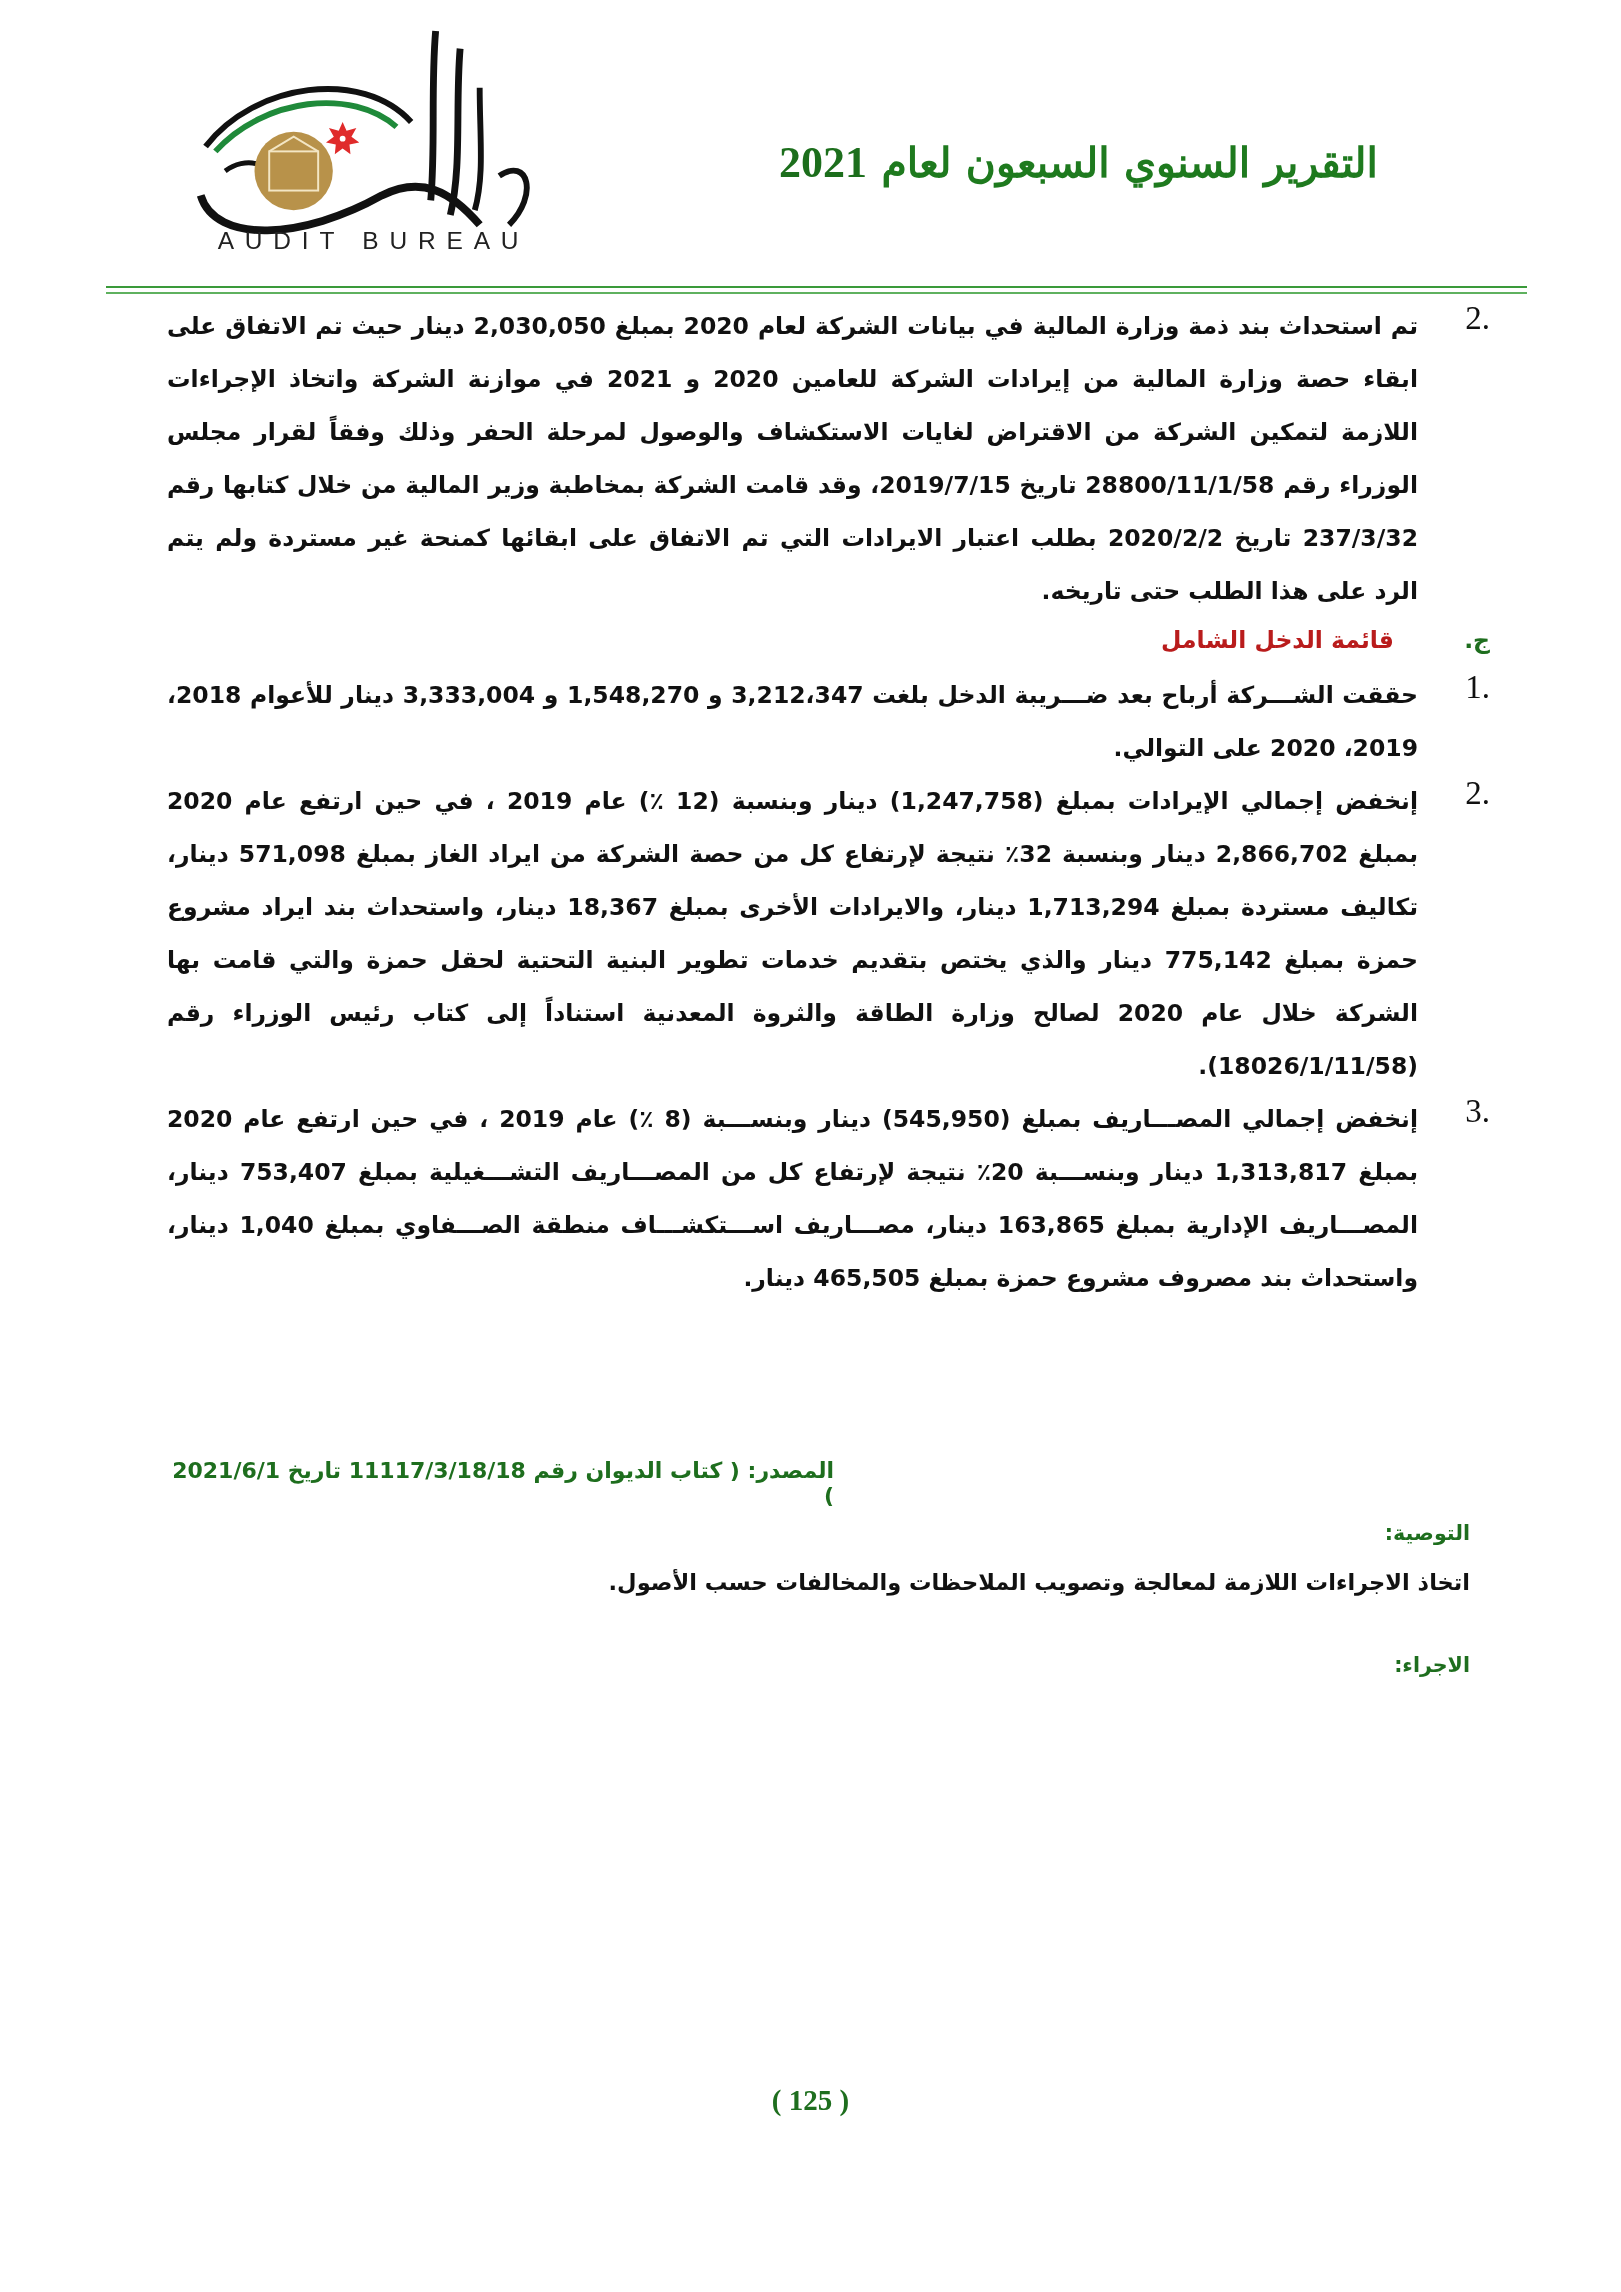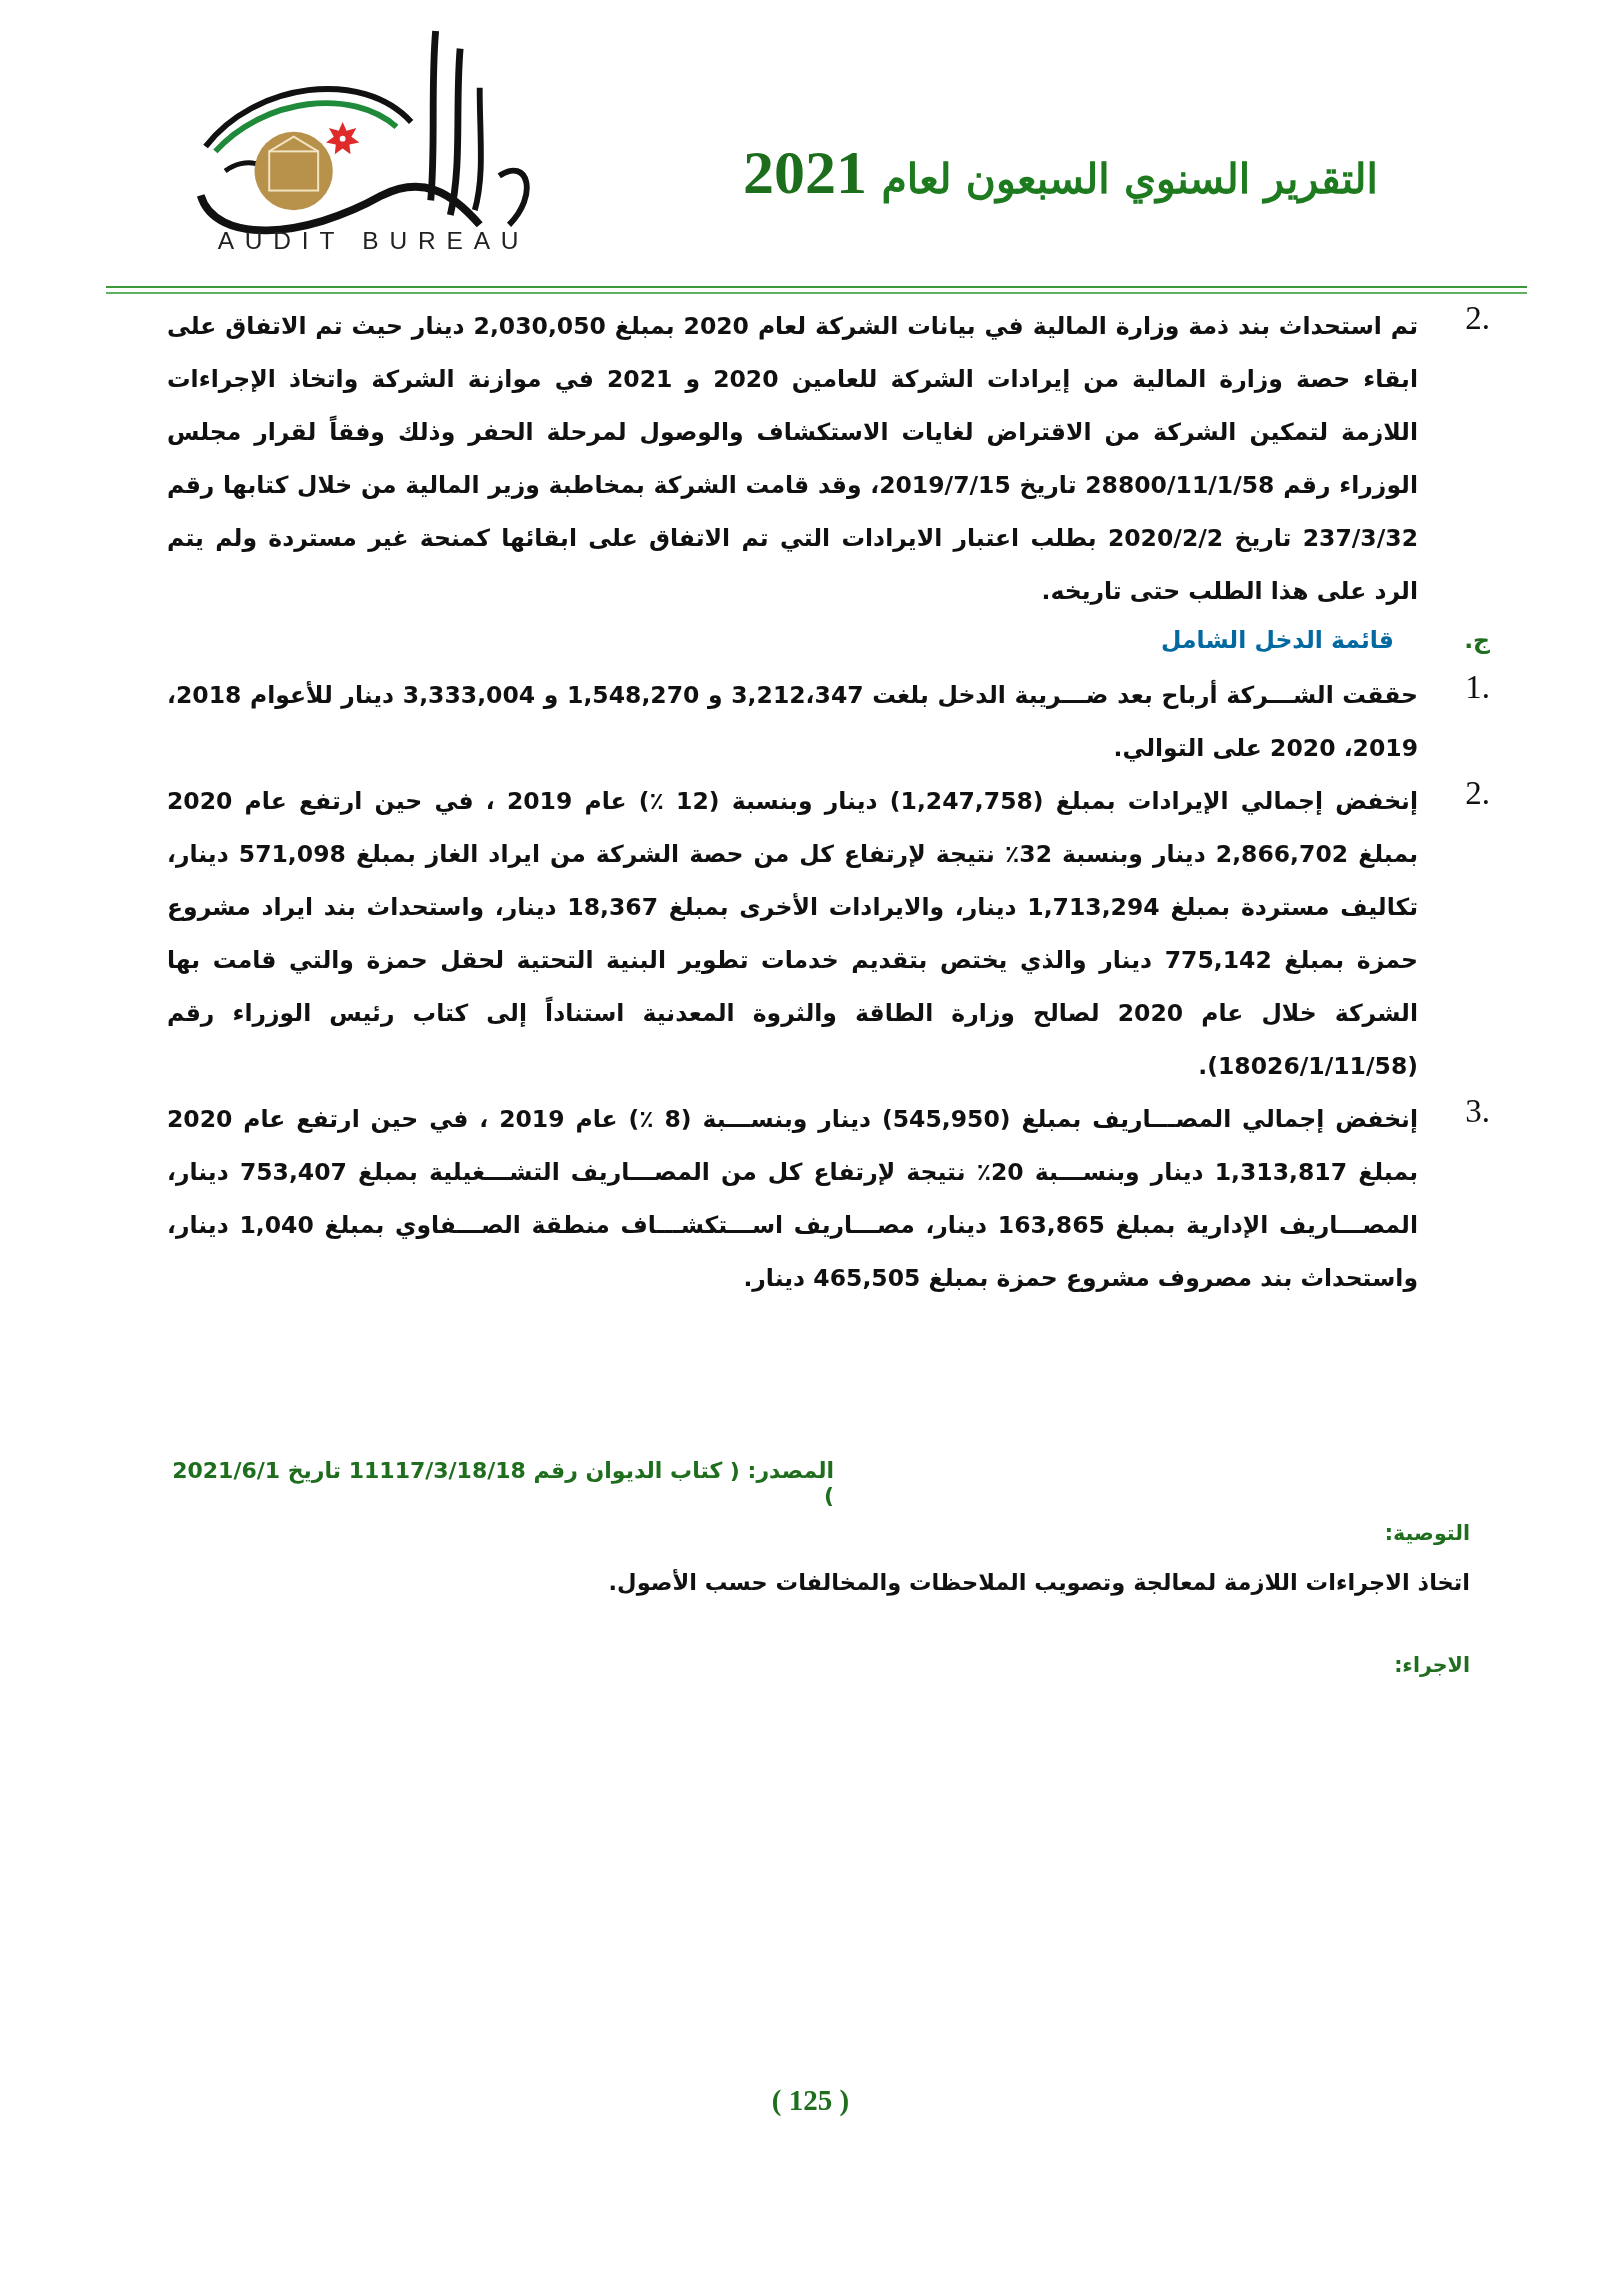--- a/index.html
+++ b/index.html
@@ -15,37 +15,37 @@
     .logo-caption {
       position: absolute; left: 192px; top: 227px; width: 363px;
       font-family: "Liberation Sans", sans-serif; font-size: 24.5px; letter-spacing: 10.8px;
       color: #222; text-align: center;
     }
     .report-title {
       position: absolute; right: 243px; top: 137px; direction: rtl;
       font-family: "DejaVu Serif", serif; font-size: 41px; font-weight: bold; color: #1e7a1e;
       white-space: nowrap;
     }
-    .report-title .year { font-family: "Liberation Serif", serif; font-size: 62px; color: #1c6e1c; }
+    .report-title .year { font-family: "Liberation Serif", serif; font-size: 44px; color: #1c6e1c; }
     .divider { position: absolute; left: 106px; width: 1421px; top: 286px; height: 3.9px; border-top: 2.9px solid #3a9a3a; border-bottom: 2px solid #5fb15f; }
 
     
     .content { position: absolute; left: 167px; top: 294px; width: 1323px; direction: rtl; }
     .item { position: relative; }
     .item-num {
       position: absolute; right: 0; top: 0; width: 88px; text-align: right;
       font-family: "Liberation Serif", serif; font-size: 33px; direction: ltr; unicode-bidi: plaintext;
     }
     .item-text {
       margin-right: 72px; text-align: justify; font-size: 23.5px; font-weight: bold;
       line-height: 53px; color: #111;
     }
     .section-heading { position: relative; height: 43px; }
     .section-heading .letter { position: absolute; right: 0; top: 0; font-size: 23.5px; font-weight: bold; color: #1e6e1e; }
-    .section-heading .title { position: absolute; right: 96px; top: 0; font-size: 23.5px; font-weight: bold; color: #0369a1; }
+    .section-heading .title { position: absolute; right: 96px; top: 0; font-size: 23.5px; font-weight: bold; color: #b91c1c; }
 
     .source {
       position: absolute; left: 167px; top: 1458px; width: 667px; direction: rtl; text-align: right;
       font-size: 22px; font-weight: bold; color: #1e6e1e;
     }
 
     .block-heading { position: absolute; right: 151px; direction: rtl; font-size: 20.6px; font-weight: bold; color: #1e6e1e; }
     .block-text {
       position: absolute; left: 149px; right: 151px; direction: rtl; text-align: justify;
       font-size: 22.5px; font-weight: bold; line-height: 53px; color: #111; margin-left: 16px;

